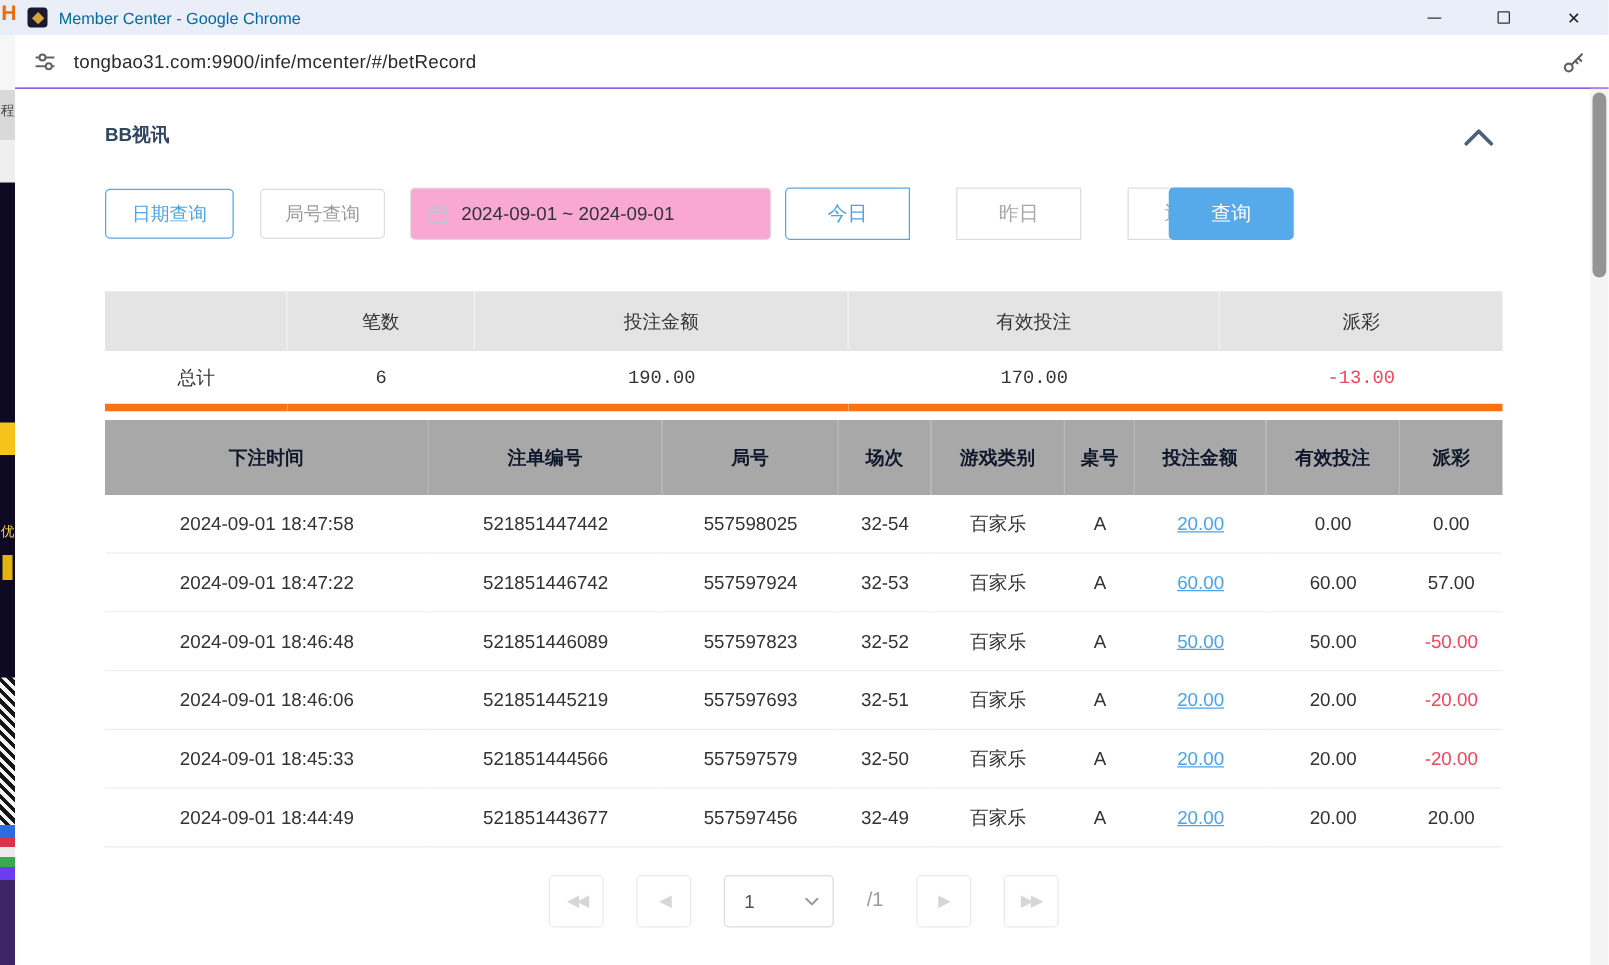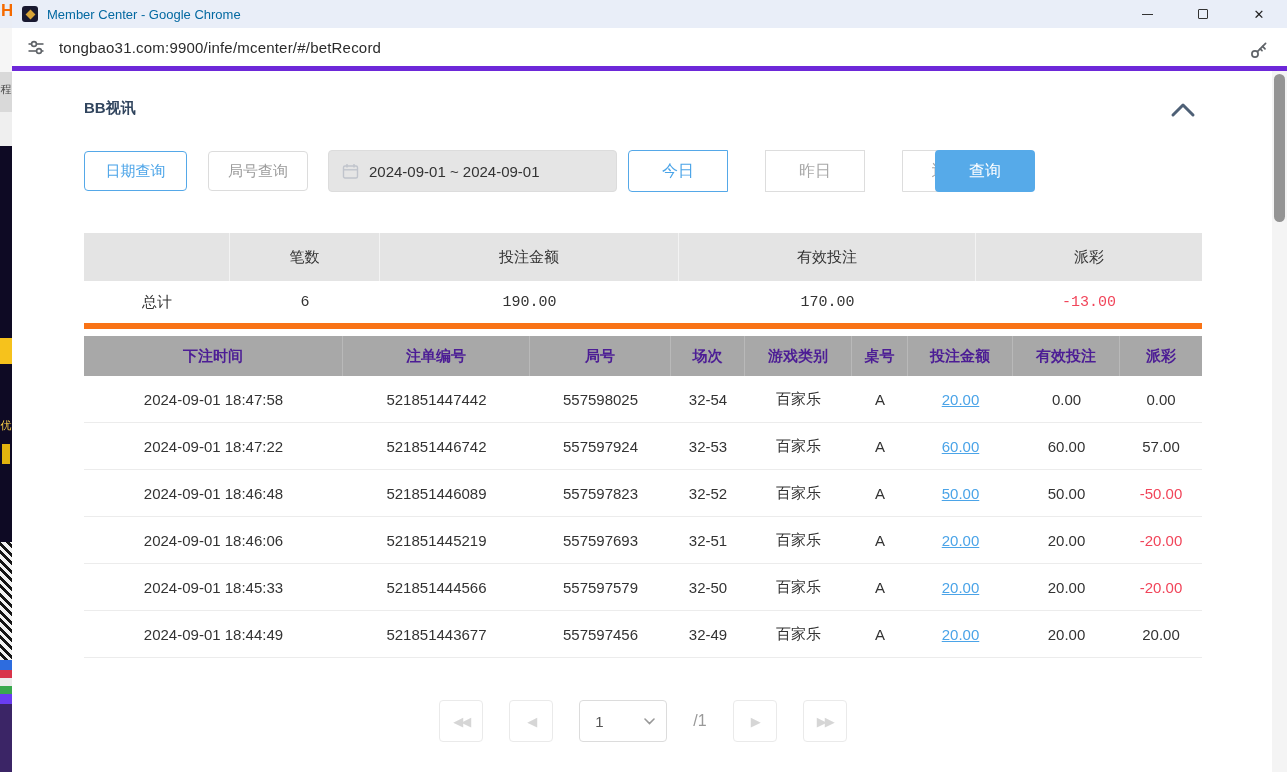--- a/index.html
+++ b/index.html
@@ -28,38 +28,38 @@
   .titlebar { position:relative; height:28px; background:#e9eef8; display:flex; align-items:center; }
   .favicon { width:16px; height:16px; margin-left:10px; border-radius:3px; background:#191930; position:relative; flex:0 0 auto; }
   .favicon span { position:absolute; left:4.5px; top:4.5px; width:7px; height:7px; background:#d8a437; transform:rotate(45deg); }
   .wtitle { margin-left:9px; font-size:13px; color:#0369a1; }
   .wcontrols { position:absolute; right:0; top:0; height:28px; display:flex; }
   .wc { width:56px; height:28px; display:flex; align-items:center; justify-content:center; color:#222; }
   .ic-min { width:11px; height:1px; background:#333; }
   .ic-max { width:10px; height:10px; border:1px solid #333; border-radius:1px; }
   .ic-close { font-size:13px; line-height:1; color:#222; }
 
-  .addr { position:relative; height:43px; background:#fff; border-bottom:5px solid #6d28d9; display:flex; align-items:center; }
+  .addr { position:relative; height:43px; background:#fff; border-bottom:1px solid #6d28d9; display:flex; align-items:center; }
   .tune { margin-left:14px; flex:0 0 auto; }
   .url { margin-left:13px; font-size:15px; color:#2b2b2b; letter-spacing:.2px; }
   .keyicon { position:absolute; right:18px; top:12px; }
 
   
   .sb { position:absolute; right:0; top:71px; width:15px; bottom:0; background:#f4f4f4; }
   .sb-thumb { position:absolute; top:3px; left:2px; width:11px; height:148px; background:#949494; border-radius:6px; }
 
   
   .pagetitle { position:absolute; left:72px; top:99px; font-size:15px; font-weight:bold; color:#31455e; }
   .collapse { position:absolute; left:1158px; top:100px; width:26px; height:20px; cursor:pointer; }
 
   .btn { position:absolute; display:flex; align-items:center; justify-content:center; font-size:15px; background:#fff; border-radius:4px; }
   .btn-date   { left:72px;  top:151px; width:103px; height:40px; border:1px solid #55a8e8; color:#4ba4e8; }
   .btn-round  { left:196px; top:151px; width:100px; height:40px; border:1px solid #dcdcdc; color:#9a9a9a; }
   .date-input { position:absolute; left:316px; top:150px; width:289px; height:42px; border:1px solid #dcdcdc; border-radius:4px;
-    display:flex; align-items:center; padding-left:13px; background:#e5e5e5; }
+    display:flex; align-items:center; padding-left:13px; background:#f9a8d4; }
   .date-input .txt { margin-left:10px; font-size:15px; color:#333; }
   .seg { position:absolute; left:616px; top:150px; display:flex;gap:38px; }
   .seg-btn { width:100px; height:42px; border:1px solid #ddd; background:#fff; color:#a8a8a8; font-size:16px;
     display:flex; align-items:center; justify-content:center; margin-left:-1px; }
   .seg-btn:first-child { margin-left:0; border-radius:4px 0 0 4px; }
   .seg-btn:last-child { border-radius:0 4px 4px 0; }
   .seg-btn.active { border-color:#55a8e8; color:#4ba4e8; position:relative; z-index:1; }
   .btn-search { left:923px; top:150px; width:100px; height:42px; background:#56aae9; color:#fff; border:none; font-size:16px; }
 
   
@@ -67,21 +67,21 @@
   .sum-grid { display:grid; grid-template-columns:146px 150px 299px 297px 226px; }
   .sum-hcell { height:48px; background:#e4e4e4; display:flex; align-items:center; justify-content:center;
     font-size:15px; color:#333; border-right:1px solid #f3f3f3; }
   .sum-hcell:last-child { border-right:none; }
   .sum-cell { height:48px; background:#fff; display:flex; align-items:center; justify-content:center;
     font-size:15px; color:#333; border-bottom:6px solid #f97316;font-family:Liberation Mono, monospace; }
 
   
   .tbl { position:absolute; left:72px; top:336px; width:1118px; }
   .tbl-grid { display:grid; grid-template-columns:259px 187px 141px 74px 107px 56px 105px 107px 82px; }
-  .tbl-hcell { height:40px; background:#a8a8a8; color:#4c1d95; font-weight:bold; font-size:15px;
+  .tbl-hcell { height:60px; background:#a8a8a8; color:#0f172a; font-weight:bold; font-size:15px;
     display:flex; align-items:center; justify-content:center; border-right:1px solid #b9b9b9; }
   .tbl-hcell:last-child { border-right:none; }
   .tcell { height:47px; display:flex; align-items:center; justify-content:center; font-size:15px; color:#333;
     border-bottom:1px solid #ececec; background:#fff; }
   .link { color:#4ba4e8; text-decoration:underline; cursor:pointer; }
   .neg { color:#f1455a; }
 
   
   .pager { position:absolute; left:72px; top:700px; width:1118px; display:flex; align-items:center; justify-content:center; gap:26px; }
   .pg-btn { width:44px; height:42px; border:1px solid #eaeaea; border-radius:4px; background:#fff;

